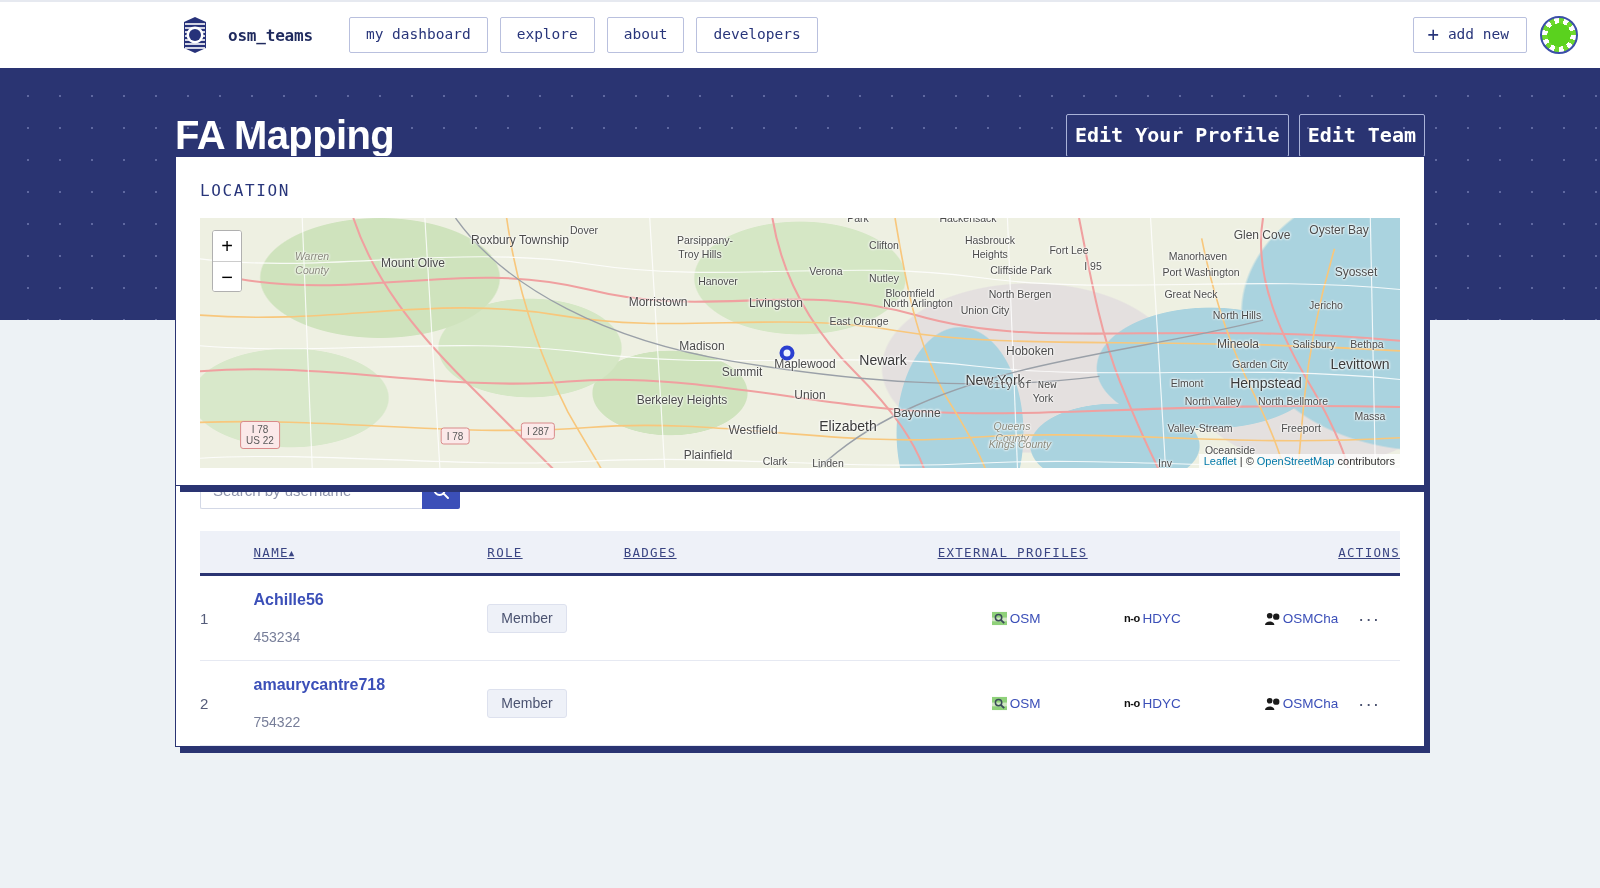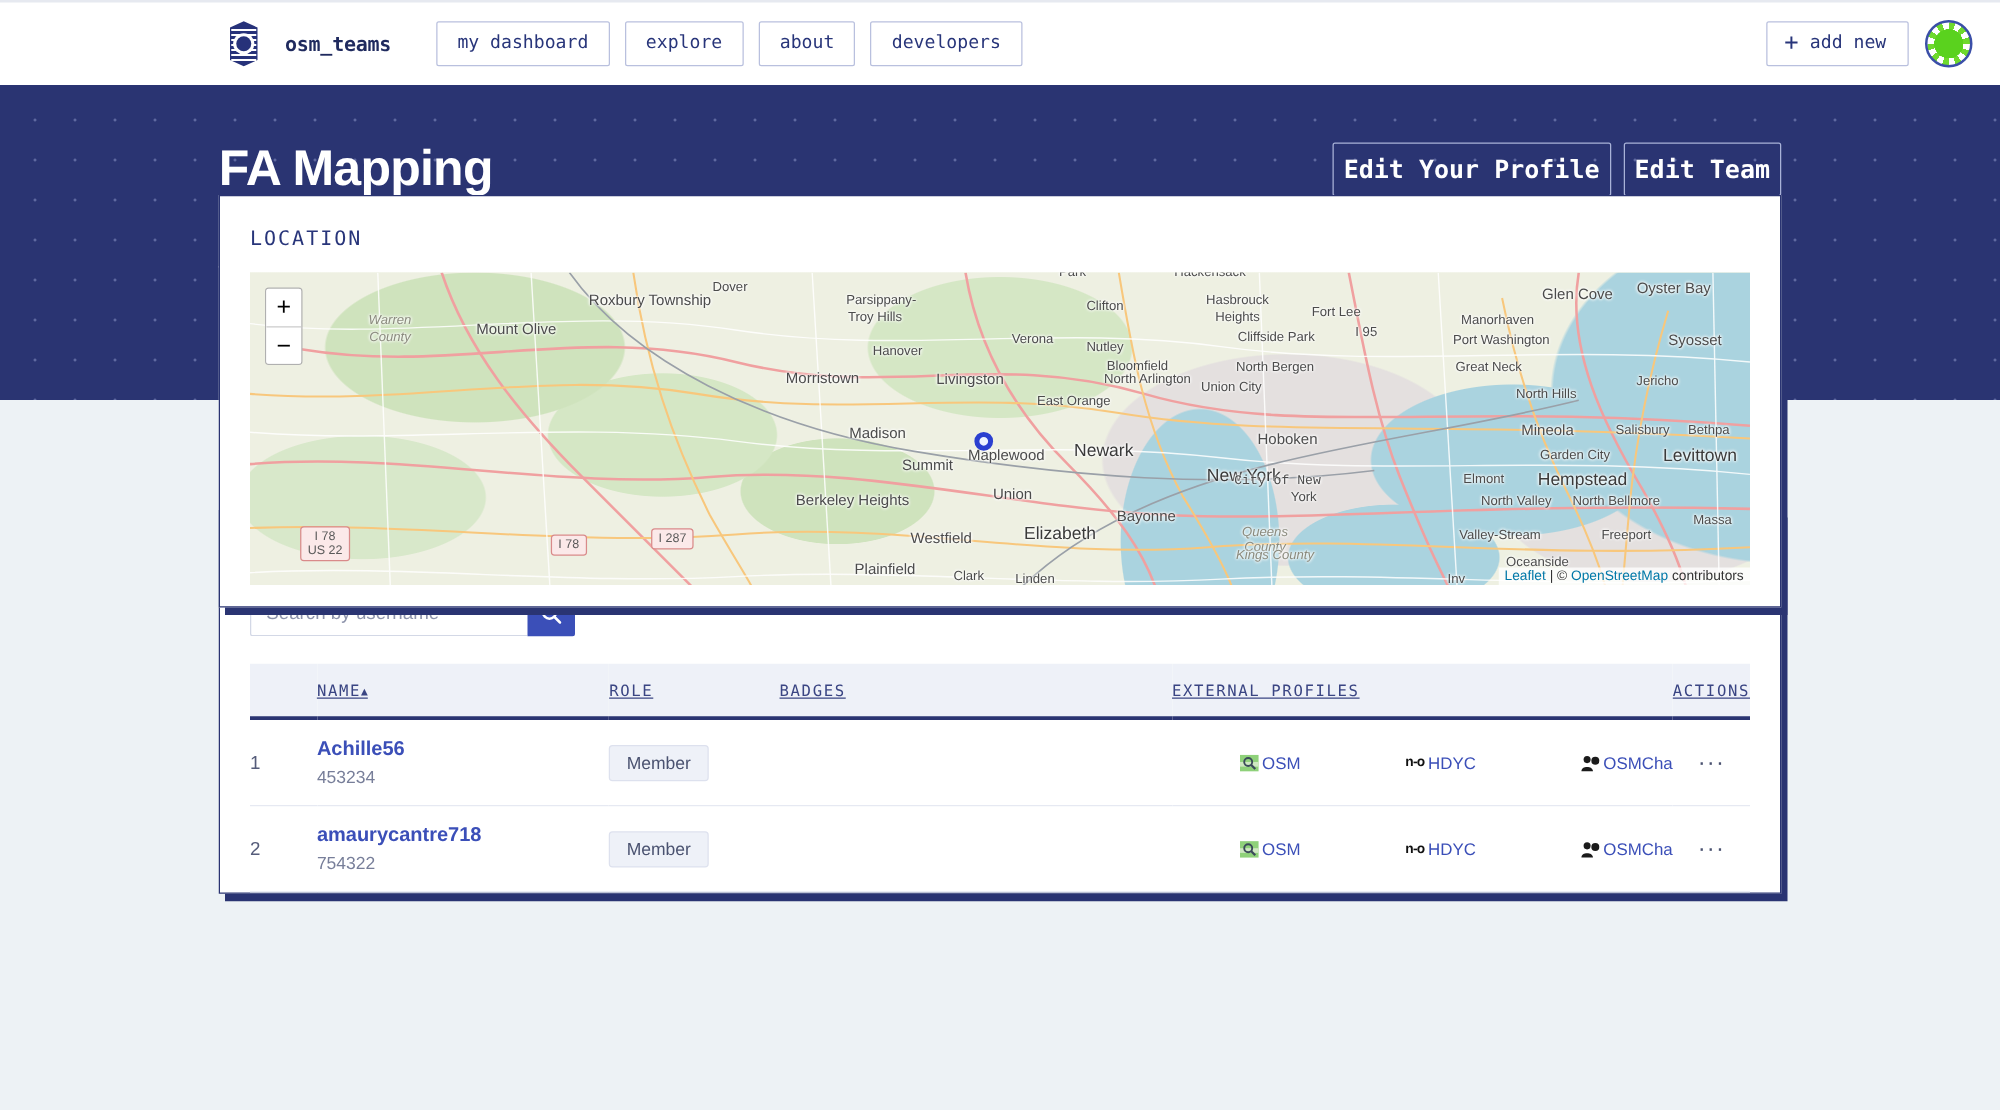--- a/index.html
+++ b/index.html
@@ -422,21 +422,21 @@
     font-size: 16px;
     font-weight: 700;
     color: #3b4fb8;
     cursor: pointer;
     display: block;
   }
   .uid {
     font-family: "Liberation Sans", sans-serif;
     font-size: 14px;
     color: #777e99;
-    margin-top: 4px;
+    margin-top: 20px;
   }
   .role-pill {
     display: inline-block;
     font-family: "Liberation Sans", sans-serif;
     font-size: 14px;
     color: #4a5270;
     background: #eef1f8;
     border: 1px solid #dde1ee;
     border-radius: 3px;
     padding: 5px 13px 6px;

